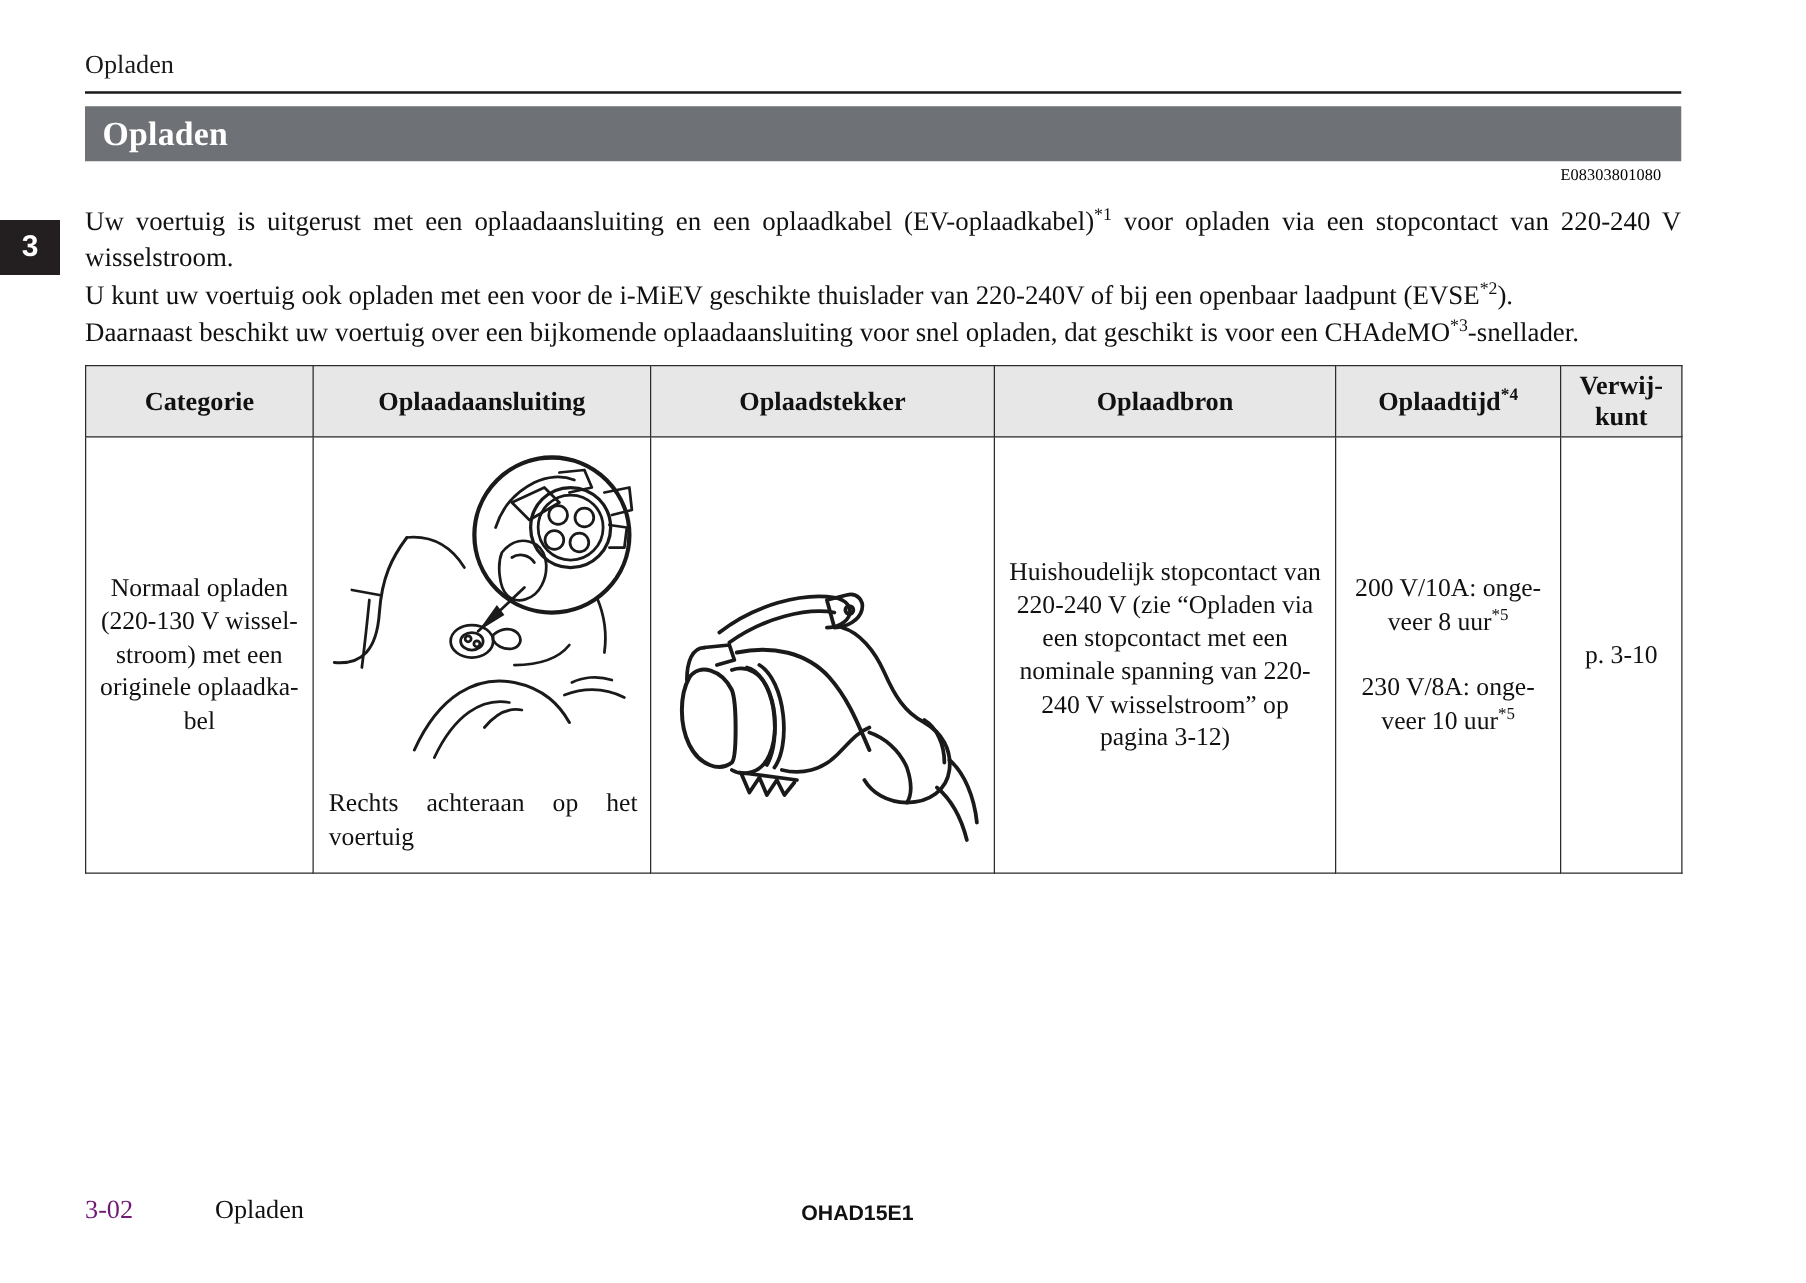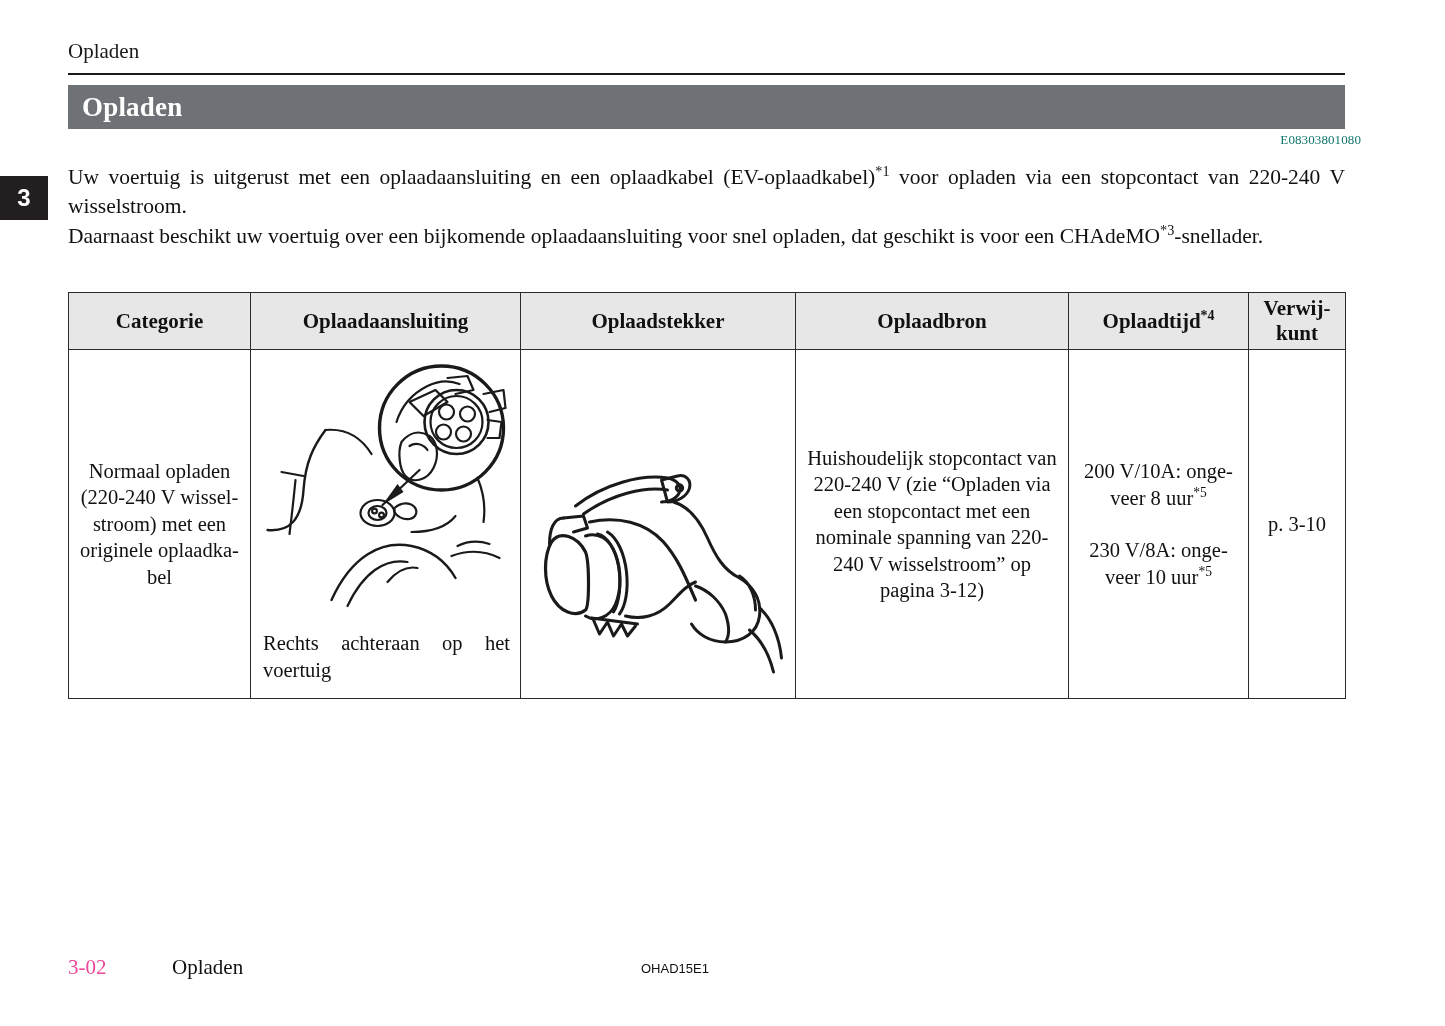--- a/index.html
+++ b/index.html
@@ -70,24 +70,24 @@
   .section-banner-title {
     color: #ffffff;
     font-weight: bold;
     font-size: 27px;
     letter-spacing: 0.2px;
     margin-left: 14px;
   }
 
   .doc-code {
     position: absolute;
-    right: 84px;
+    right: 116px;
     top: 132px;
     font-size: 13px;
-    color: #0f766e;
+    color: #000000;
     letter-spacing: 0.1px;
   }
 
   
   .body-block {
     position: absolute;
     left: 68px;
     top: 163px;
     width: 1277px;
   }
@@ -174,36 +174,36 @@
     display: block;
     width: 100%;
   }
 
   
   .footer-page {
     position: absolute;
     left: 68px;
     top: 955px;
     font-size: 21px;
-    color: #ec4899;
+    color: #701a75;
   }
   .footer-title {
     position: absolute;
     left: 172px;
     top: 955px;
     font-size: 21px;
     color: #111111;
   }
   .footer-code {
     position: absolute;
     left: 641px;
     top: 961px;
     font-family: "Liberation Sans", sans-serif;
-    font-size: 13px;
-    font-weight: normal;
+    font-size: 17px;
+    font-weight: bold;
     color: #111111;
   }
 </style>
 </head>
 <body>
 
 <div class="page">
 
   <div class="running-head">Opladen</div>
   <div class="head-rule"></div>
@@ -213,20 +213,21 @@
   </div>
 
   <div class="section-banner">
     <span class="section-banner-title">Opladen</span>
   </div>
 
   <div class="doc-code">E08303801080</div>
 
   <div class="body-block">
     <p class="para justify"><span>Uw voertuig is uitgerust met een oplaadaansluiting en een oplaadkabel (EV-oplaadkabel)</span><sup>*1</sup><span> voor opladen via een stopcontact van 220-240 V wisselstroom.</span></p>
+    <p class="para"><span>U kunt uw voertuig ook opladen met een voor de i-MiEV geschikte thuislader van 220-240V of bij een openbaar laadpunt (EVSE</span><sup>*2</sup><span>).</span></p>
     <p class="para"><span>Daarnaast beschikt uw voertuig over een bijkomende oplaadaansluiting voor snel opladen, dat geschikt is voor een CHAdeMO</span><sup>*3</sup><span>-snellader.</span></p>
   </div>
 
   <table class="spec-table">
     <colgroup>
       <col class="col-1">
         <col class="col-2">
         <col class="col-3">
       <col class="col-4">
         <col class="col-5">
@@ -240,21 +241,21 @@
         <th>Oplaadbron</th>
         <th><span>Oplaadtijd</span><sup>*4</sup></th>
         <th><span style="white-space:pre-line">Verwij-
 kunt</span></th>
       </tr>
     </thead>
     <tbody>
       <tr class="body-row">
 
         <td>
-          <div class="cell-text">Normaal opladen (220-240 V wissel-stroom) met een originele oplaadka-bel</div>
+          <div class="cell-text">Normaal opladen (220-130 V wissel-stroom) met een originele oplaadka-bel</div>
         </td>
 
         <td class="illus-cell">
           <div class="illus-wrap">
             <svg class="svg-holder" viewBox="0 0 268 280" width="268" height="280" fill="none" stroke="#1a1a1a" stroke-width="2.2" stroke-linecap="round" stroke-linejoin="round">
 
               <path d="M16 180 C 38 182 50 170 52 140 C 54 112 62 96 74 80" stroke-width="2.4"></path>
               <path d="M30 122 L 52 126"></path>
               <path d="M44 130 C 42 150 40 168 38 184"></path>
               <path d="M74 80 C 96 78 110 88 120 104"></path>

